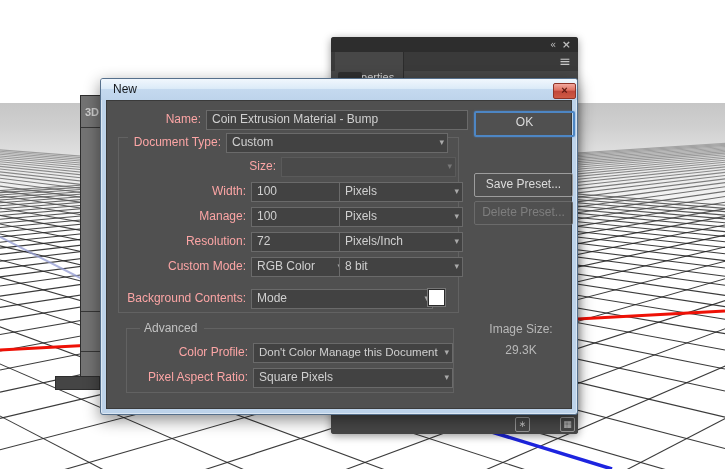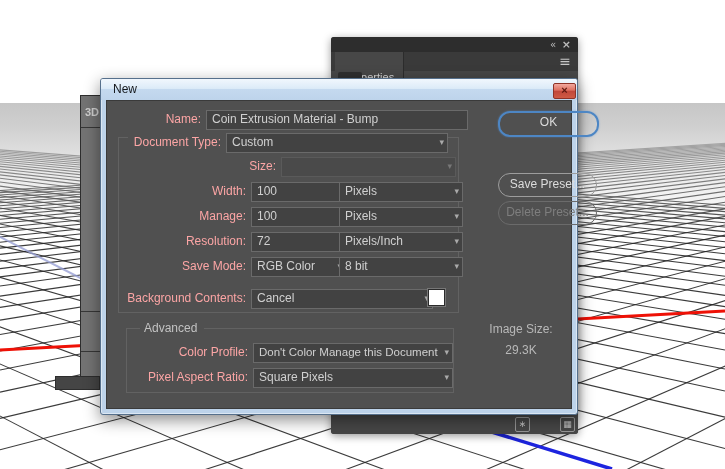--- a/index.html
+++ b/index.html
@@ -56,22 +56,22 @@
   .dd .chev{position:absolute;right:3px;top:2px;font-size:9px;color:#aaaaaa;line-height:12px;
     font-family:"DejaVu Sans",sans-serif;}
   .ctl.disabled{background:#4a4a4a;border-color:#5a5a5a;}
   .ctl.disabled .chev{color:#787878;}
   .lbl.disabled{color:#fca5a5;}
   .small-txt{font-size:11.5px;}
 
   .fs-line{position:absolute;background:#626262;}
   .legend{position:absolute;font-size:12px;color:#c2c2c2;height:14px;line-height:14px;}
 
-  .btn{position:absolute;left:367px;width:97px;height:22px;border:1px solid #9d9d9d;border-radius:12px;
-    background:transparent;color:#dcdcdc;font-size:12px;line-height:20px;text-align:center;cursor:default;margin-left:24px;}
+  .btn{position:absolute;left:367px;width:97px;height:22px;border:1px solid #9d9d9d;border-radius:2px;
+    background:transparent;color:#dcdcdc;font-size:12px;line-height:20px;text-align:center;cursor:default;}
   .btn.ok{border:2px solid #4d86c4;line-height:18px;box-shadow:0 0 2px rgba(90,150,220,.6);}
   .btn.disabled{border-color:#6b6b6b;color:#7e7e7e;}
 
   #img-size{position:absolute;left:354px;top:221px;width:120px;text-align:center;
     color:#b8b8b8;font-size:12px;line-height:15px;}
   #img-size .val{margin-top:6px;}
 
   #swatch{position:absolute;left:321px;top:188px;width:15px;height:15px;background:#ffffff;
     border:1px solid #2b2b2b;box-shadow:0 0 0 1px #777;}
 </style>
@@ -226,33 +226,33 @@
       <span class="chev">▾</span>
     </div>
 
     <span class="lbl" style="left:0;top:131px;width:139px">Resolution:</span>
     <div class="ctl" style="left:144px;top:131px;width:83px">72</div>
     <div class="ctl dd" style="left:232px;top:131px;width:112px">
       <span>Pixels/Inch</span>
       <span class="chev">▾</span>
     </div>
 
-    <span class="lbl" style="left:0;top:156px;width:139px">Save Mode:</span>
+    <span class="lbl" style="left:0;top:156px;width:139px">Custom Mode:</span>
     <div class="ctl dd" style="left:144px;top:156px;width:83px">
       <span>RGB Color</span>
       <span class="chev">▾</span>
     </div>
     <div class="ctl dd" style="left:232px;top:156px;width:112px">
       <span>8 bit</span>
       <span class="chev">▾</span>
     </div>
 
     <span class="lbl" style="left:0;top:188px;width:139px">Background Contents:</span>
     <div class="ctl dd" style="left:144px;top:188px;width:170px">
-      <span>Cancel</span>
+      <span>Mode</span>
       <span class="chev">▾</span>
     </div>
     <div id="swatch"></div>
 
     <div class="fs-line" style="left:19px;top:227px;width:1px;height:65px"></div>
     <div class="fs-line" style="left:346px;top:227px;width:1px;height:65px"></div>
     <div class="fs-line" style="left:19px;top:291px;width:328px;height:1px"></div>
     <div class="fs-line" style="left:19px;top:227px;width:14px;height:1px"></div>
     <div class="fs-line" style="left:97px;top:227px;width:249px;height:1px"></div>
     <span class="legend" style="left:37px;top:220px">Advanced</span>

